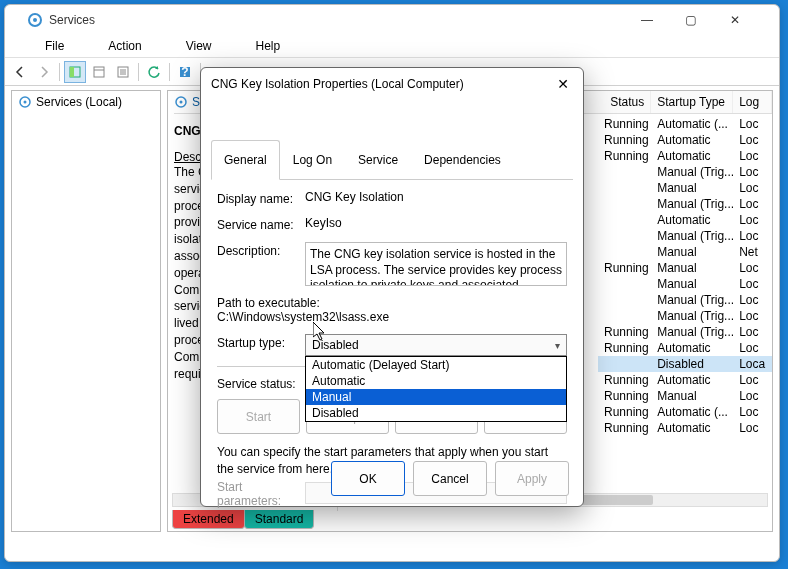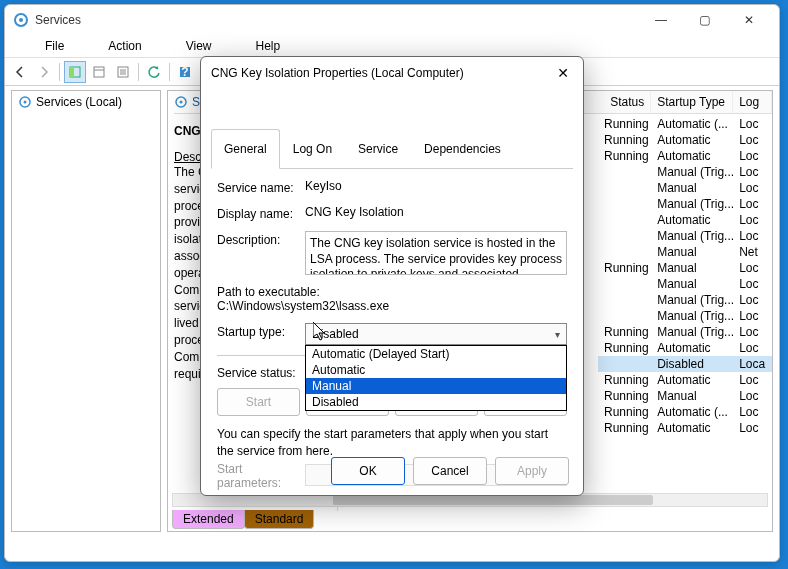--- a/index.html
+++ b/index.html
@@ -1,18 +1,18 @@
 <!DOCTYPE html>
 <html><head>
 <meta charset="utf-8">
 <style>
 * { box-sizing: border-box; font-family: 'Segoe UI', Tahoma, sans-serif; font-size: 12px; }
 body { margin: 0; background: #1a7fd4; width: 788px; height: 569px; overflow: hidden; }
 .app-window { position: absolute; top: 4px; left: 4px; width: 776px; height: 558px; background: #fff; border: 1px solid #bbb; border-radius: 6px; box-shadow: 0 2px 10px rgba(0,0,0,0.2); }
-.titlebar { display: flex; align-items: center; height: 30px; padding: 0 8px; }
+.titlebar { display: flex; align-items: center; height: 30px; padding: 0 22px; }
 .titlebar .icon { width: 16px; height: 16px; margin-right: 6px; display: flex; align-items: center; justify-content: center; }
 .titlebar .title { flex: 1; color: #333; }
 .win-controls { display: flex; }
 .win-controls div { width: 44px; height: 28px; display: flex; align-items: center; justify-content: center; color: #333; }
 .menubar { display: flex; padding: 2px 8px; gap: 4px; border-bottom: 1px solid #e0e0e0; }
 .menubar span { padding: 2px 8px; margin-left: 24px; }
 .toolbar { display: flex; align-items: center; height: 28px; border-bottom: 1px solid #d0d0d0; padding: 0 4px; gap: 2px; }
 .tb-btn { width: 22px; height: 22px; border: 1px solid transparent; display: flex; align-items: center; justify-content: center; }
 .tb-sep { width: 1px; height: 18px; background: #ccc; margin: 0 2px; }
 .content { display: flex; height: 450px; }
@@ -31,26 +31,26 @@
 .list-header { display: flex; border-bottom: 1px solid #ddd; background: #fafafa; }
 .list-header span { padding: 4px 6px; border-right: 1px solid #eee; white-space: nowrap; overflow: hidden; }
 .col-status { width: 55px; text-align: right; }
 .col-startup { width: 85px; }
 .col-logon { width: 40px; }
 .list-body { overflow: hidden; }
 .list-row { display: flex; }
 .list-row span { padding: 1px 6px; white-space: nowrap; overflow: hidden; }
 .list-row span.sel { background:#cce4f7; }
 .bottom-tabs { position: absolute; bottom: 2px; left: 4px; display: flex; }
-.btab { border: 1px solid #bbb; border-top: none; padding: 2px 10px; background: #a16207; border-radius: 0 0 4px 4px; margin-right: -1px; }
-.btab.active { background: #f0abfc; }
+.btab { border: 1px solid #bbb; border-top: none; padding: 2px 10px; background: #14b8a6; border-radius: 0 0 4px 4px; margin-right: -1px; }
+.btab.active { background: #ef4444; }
 .hscroll { position: absolute; bottom: 24px; left: 4px; right: 4px; height: 14px; background: #f0f0f0; border: 1px solid #ddd; }
 .hscroll-thumb { position: absolute; left: 160px; width: 320px; top: 1px; bottom: 1px; background: #ccc; border-radius: 2px; }
 
-.dialog { position: absolute; top: 56px; left: 200px; width: 384px; height: 440px; background: #fff; border: 1px solid #666; border-radius: 6px; box-shadow: 0 8px 30px rgba(0,0,0,0.35); z-index: 100; }
+.dialog { position: absolute; top: 67px; left: 200px; width: 384px; height: 440px; background: #fff; border: 1px solid #666; border-radius: 6px; box-shadow: 0 8px 30px rgba(0,0,0,0.35); z-index: 100; }
 .dlg-title { display: flex; align-items: center; height: 32px; padding: 0 10px; }
 .dlg-title span { flex: 1; }
 .dlg-close { width: 20px; height: 20px; display: flex; align-items: center; justify-content: center; font-size: 14px; }
 .dlg-tabs { display: flex; margin: 0 10px; border-bottom: 1px solid #ccc; }
 .dlg-tab { padding: 12px 12px; border: 1px solid transparent; margin-bottom: -1px; margin-top: 40px; }
 .dlg-tab.active { border: 1px solid #ccc; border-bottom: 1px solid #fff; background: #fff; border-radius: 3px 3px 0 0; }
 .dlg-body { padding: 10px 16px; }
 .form-row { display: flex; align-items: flex-start; margin-bottom: 10px; }
 .form-label { width: 88px; flex-shrink: 0; padding-top: 2px; }
 .form-val { flex: 1; }
@@ -58,21 +58,21 @@
 .path-block { margin-bottom: 10px; }
 .startup-select { position: relative; }
 .select-box { border: 1px solid #888; height: 22px; display: flex; align-items: center; padding: 0 6px; justify-content: space-between; background: #fafafa; }
 .select-arrow { font-size: 10px; color: #555; }
 .dropdown { position: absolute; top: 22px; left: 0; right: 0; border: 1px solid #000; background: #fff; z-index: 10; }
 .dropdown div { padding: 1px 6px; }
 .dropdown div.hl { background: #0a5fd4; color: #fff; }
 .hr { border-top: 1px solid #ccc; margin: 8px 0; }
 .svc-status-row { display: flex; margin-bottom: 8px; }
 .btn-row { display: flex; gap: 6px; margin-bottom: 10px; }
-.btn-row button, .dlg-buttons button { flex: 1; height: 28px; border: 1px solid #bbb; background: #fdfdfd; border-radius: 3px; }
+.btn-row button, .dlg-buttons button { flex: 1; height: 35px; border: 1px solid #bbb; background: #fdfdfd; border-radius: 3px; }
 .btn-row button:disabled { color: #aaa; }
 .params-note { margin-bottom: 0; line-height: 1.4; }
 .params-row { display: flex; align-items: center; }
 .params-row .form-label { color: #999; }
 .params-input { flex: 1; height: 22px; border: 1px solid #ddd; background: #fafafa; }
 .dlg-buttons { position: absolute; bottom: 10px; right: 14px; display: flex; gap: 8px; }
 .dlg-buttons button { width: 74px; }
 .dlg-buttons button.default { border-color: #0a5fd4; }
 .dlg-buttons button:disabled { color: #aaa; }
 .cursor { position: absolute; width: 14px; height: 20px; pointer-events: none; z-index: 200; }
@@ -336,26 +336,26 @@
     <div class="dlg-close">✕</div>
   </div>
   <div class="dlg-tabs">
     <div class="dlg-tab active">General</div>
     <div class="dlg-tab">Log On</div>
     <div class="dlg-tab">Service</div>
     <div class="dlg-tab">Dependencies</div>
   </div>
   <div class="dlg-body">
     <div class="form-row">
+      <div class="form-label">Display name:</div>
+      <div class="form-val">CNG Key Isolation</div>
+    </div>
+    <div class="form-row">
       <div class="form-label">Service name:</div>
       <div class="form-val">KeyIso</div>
-    </div>
-    <div class="form-row">
-      <div class="form-label">Display name:</div>
-      <div class="form-val">CNG Key Isolation</div>
     </div>
     <div class="form-row">
       <div class="form-label">Description:</div>
       <div class="form-val desc-box">The CNG key isolation service is hosted in the LSA process. The service provides key process isolation to private keys and associated cryptographic</div>
     </div>
     <div class="path-block">
       <div>Path to executable:</div>
       <div>C:\Windows\system32\lsass.exe</div>
     </div>
     <div class="form-row">

